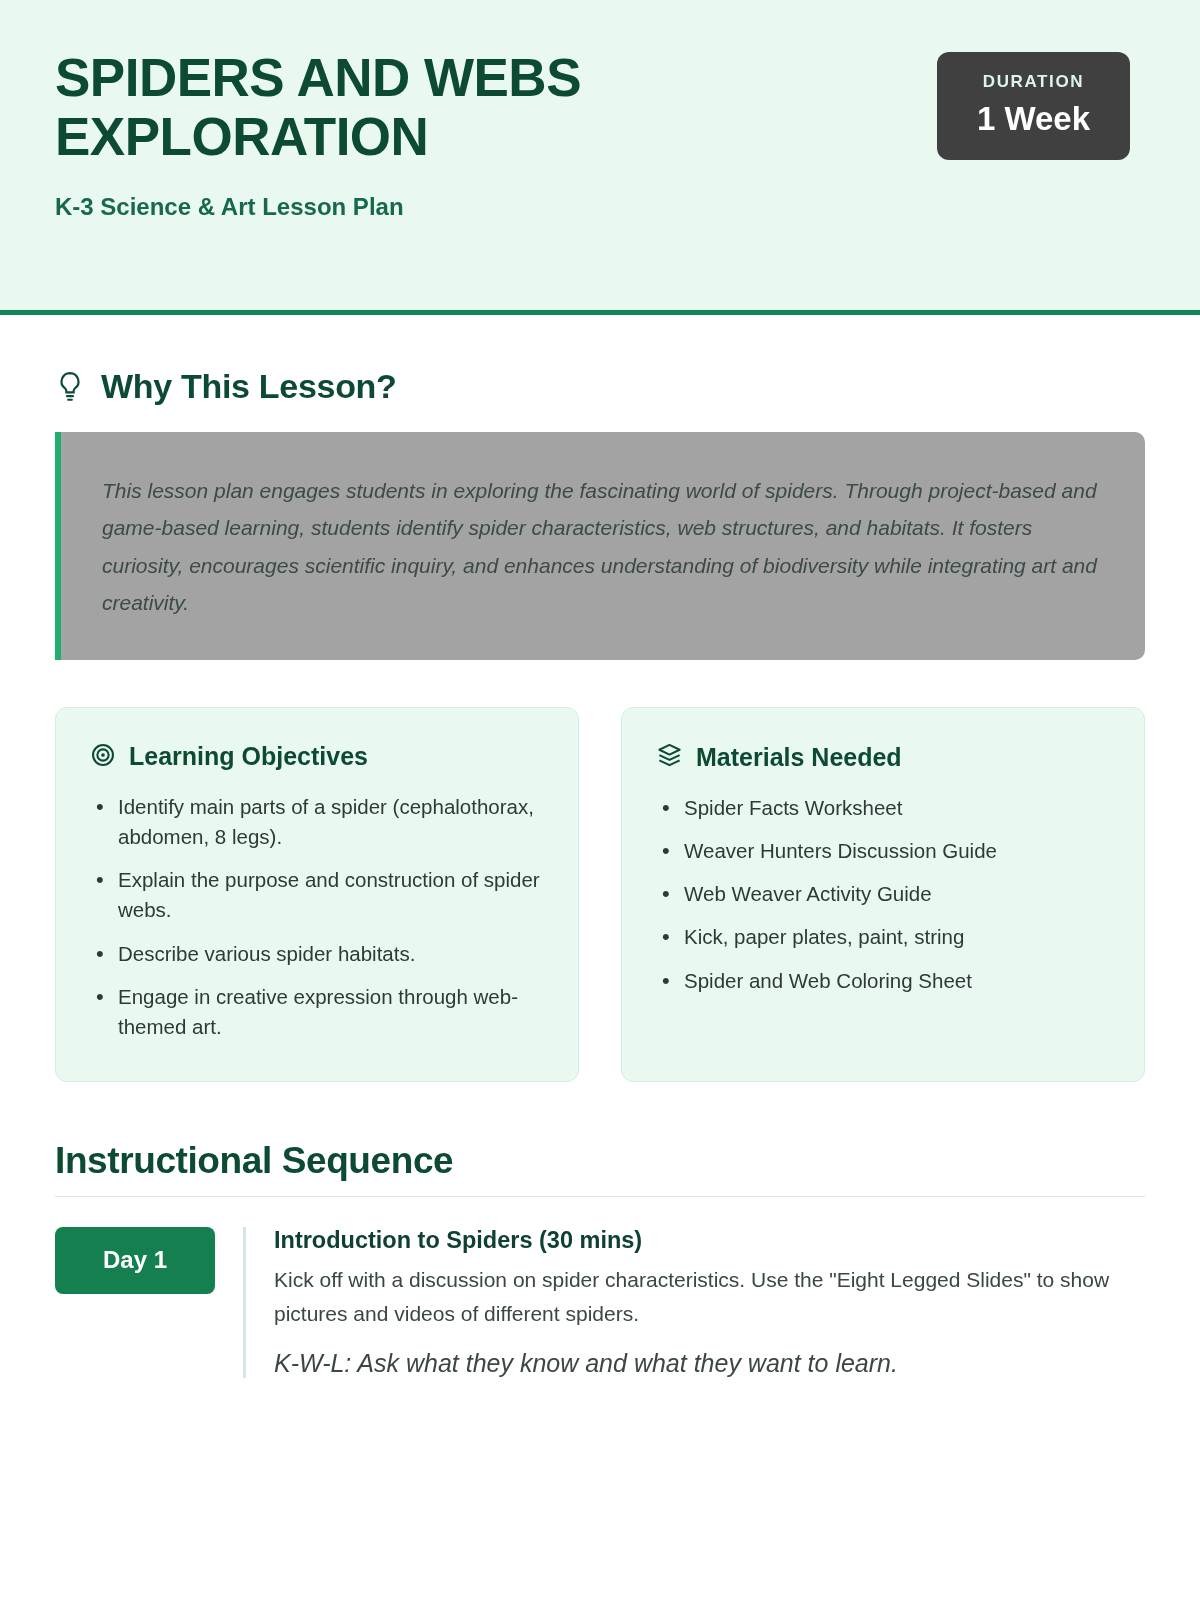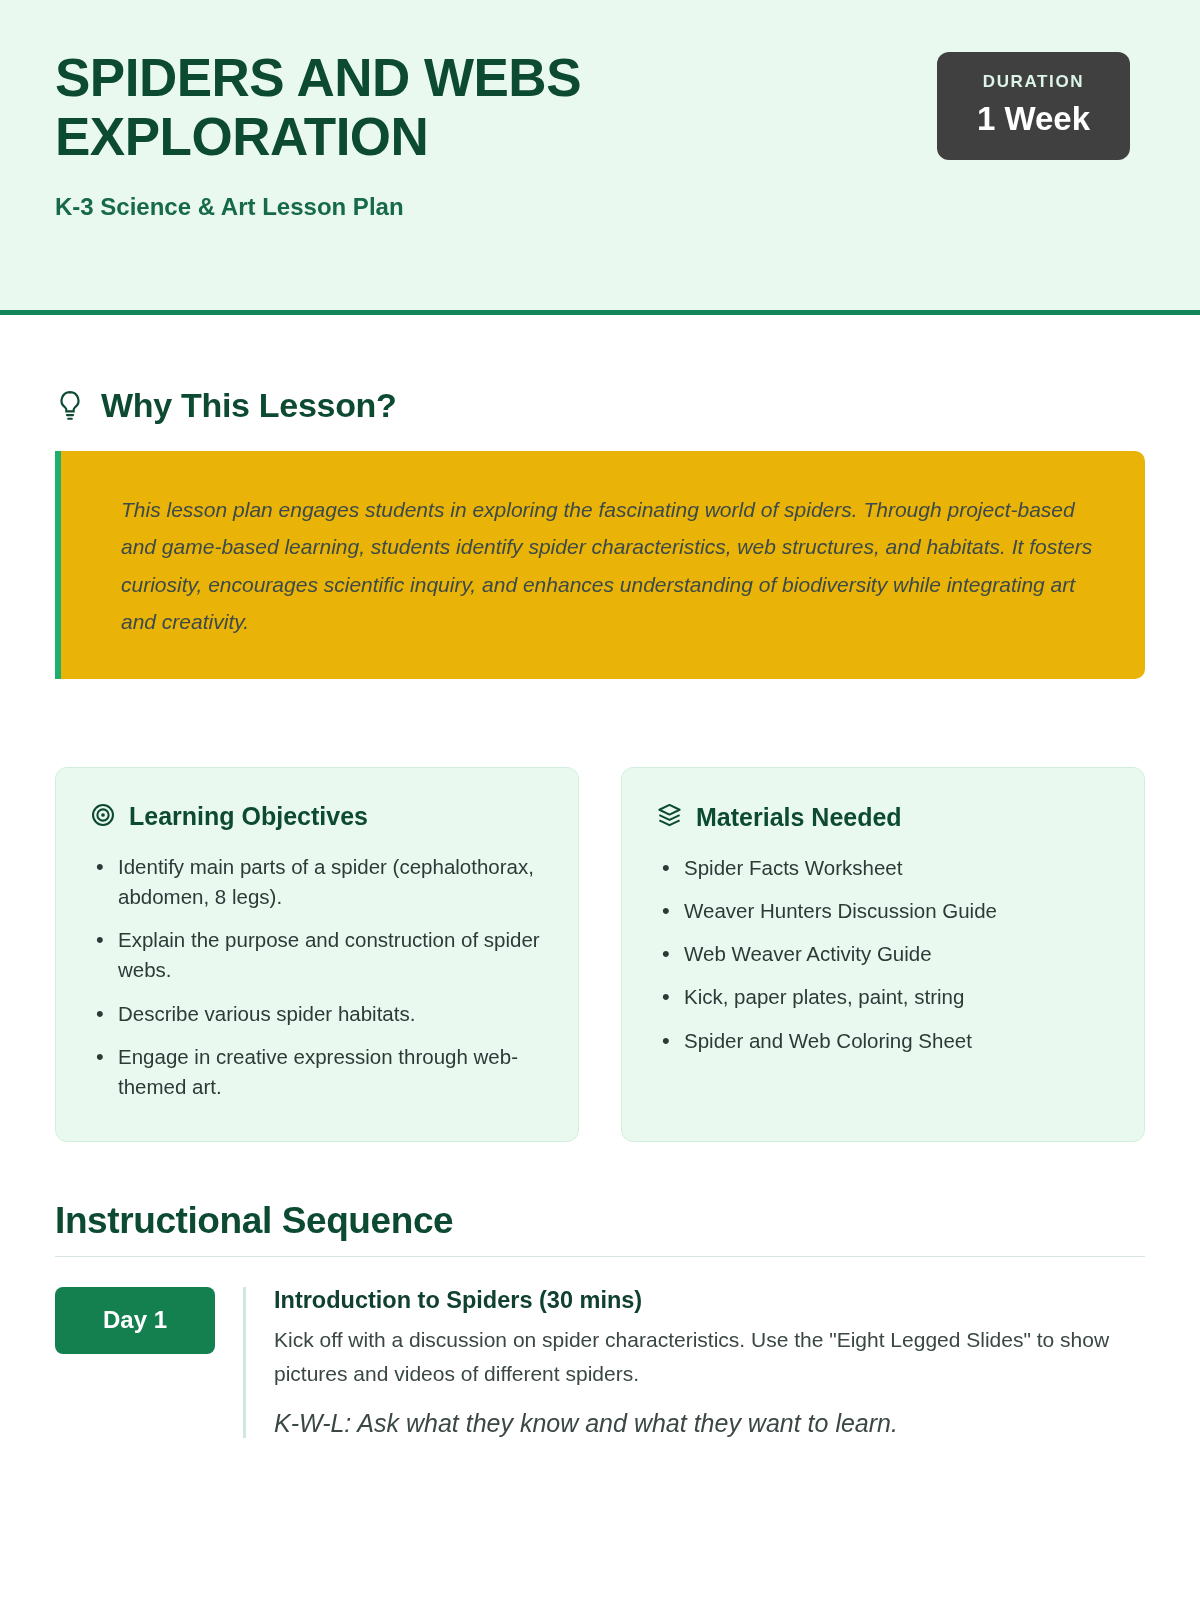--- a/index.html
+++ b/index.html
@@ -57,49 +57,49 @@
     font-weight: 800;
   }
 
   
   .content { padding: 0 55px; }
 
   .section-head {
     display: flex;
     align-items: center;
     gap: 16px;
-    margin-top: 71px;
+    margin-top: 52px;
   }
   .section-head .ico { color: #0d4a32; display: flex; align-items: center; }
   .section-title {
     font-size: 34px;
     font-weight: 800;
     color: #0d4a32;
     letter-spacing: -0.3px;
   }
 
   .rationale {
     margin-top: 26px;
-    background: #eab308;
+    background: #a3a3a3;
     border-left: 6px solid #1fae6b;
     border-radius: 0 10px 10px 0;
-    padding: 40px 44px 38px 60px;
+    padding: 40px 44px 38px 41px;
   }
   .rationale p {
     font-style: italic;
     font-size: 21px;
     line-height: 1.78;
     color: #3c4a49;
   }
 
   
   .cards {
     display: flex;
     gap: 42px;
-    margin-top: 88px;
+    margin-top: 47px;
   }
   .card {
     flex: 1;
     background: #eaf9ef;
     border: 1px solid #d2efdd;
     border-radius: 12px;
     padding: 34px 34px 38px 34px;
   }
   .card-head {
     display: flex;

